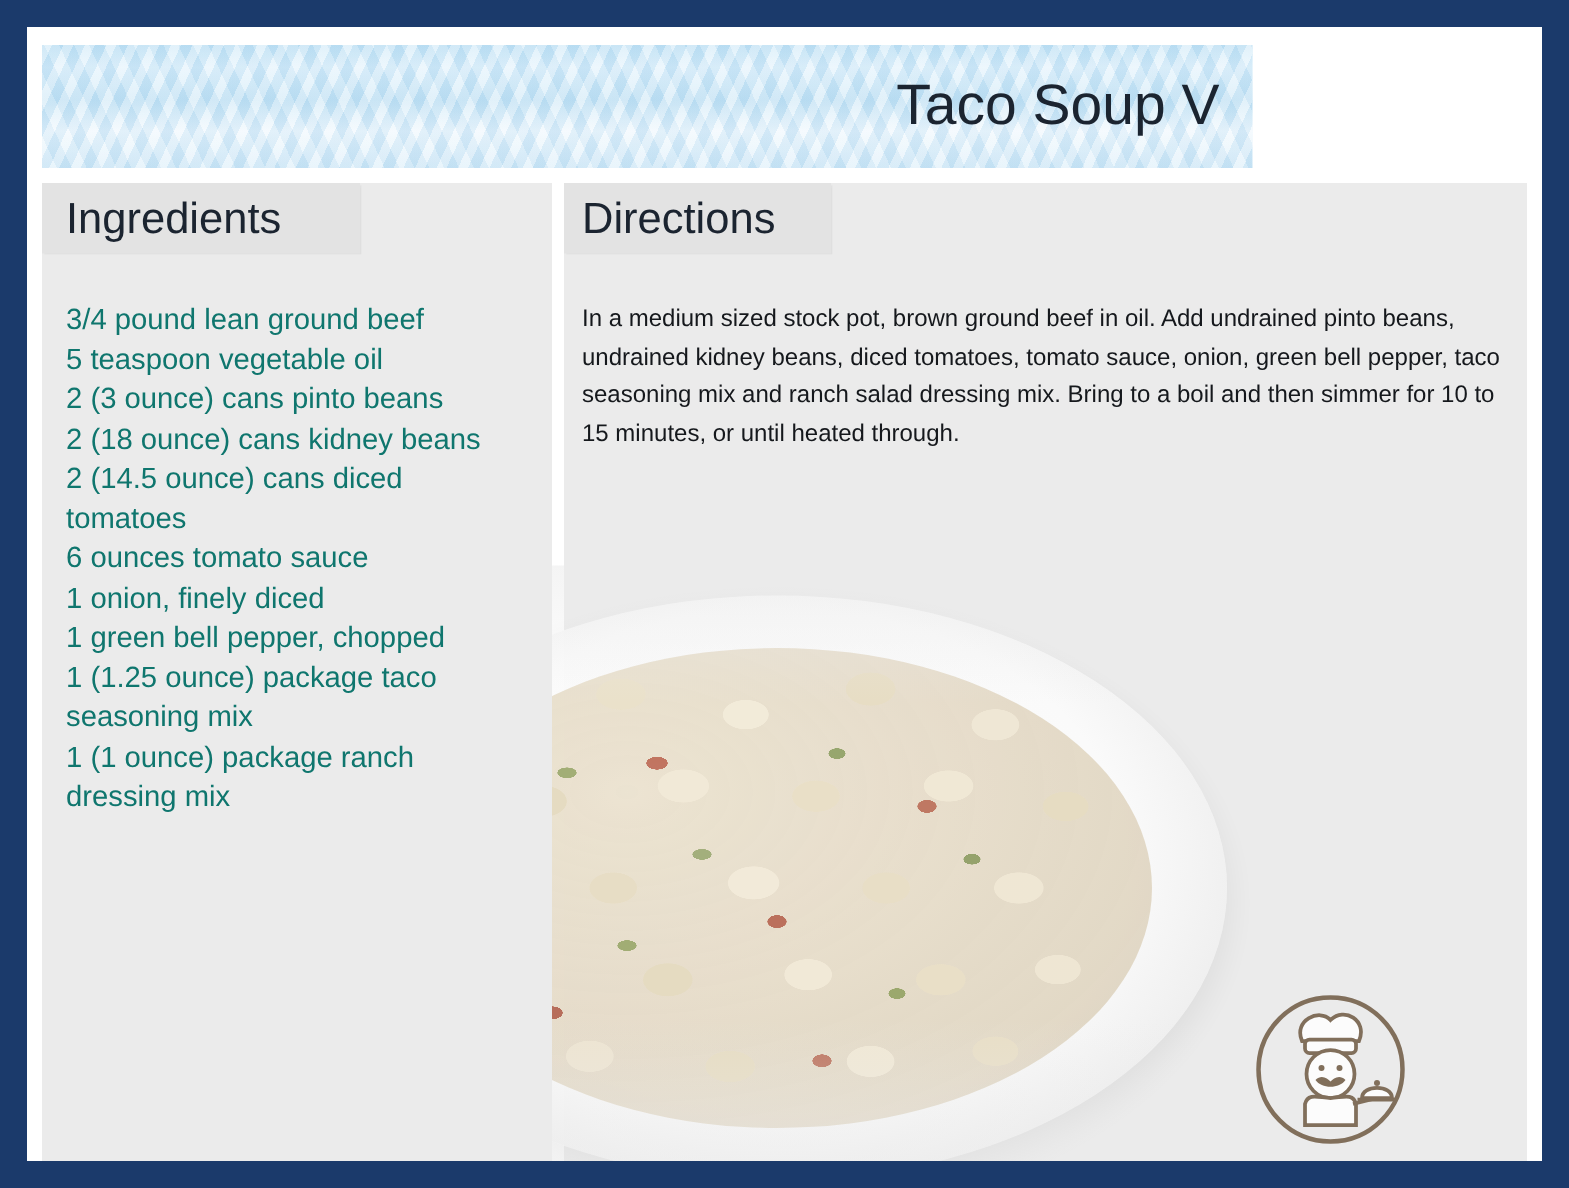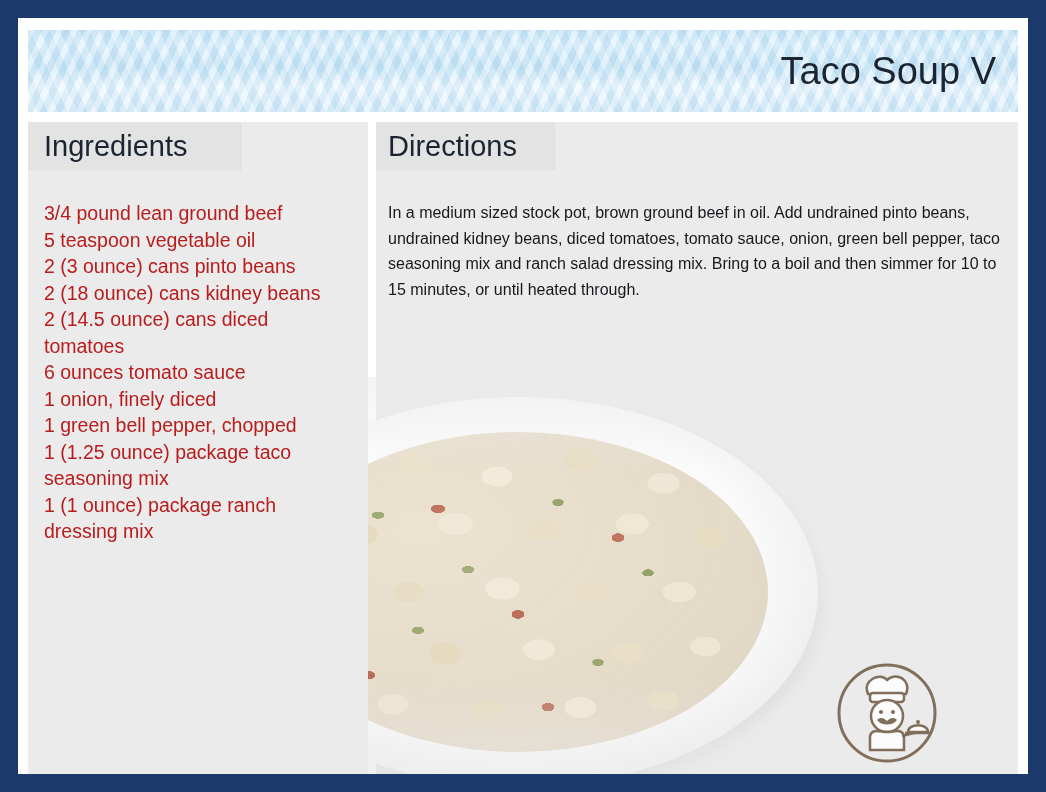--- a/index.html
+++ b/index.html
@@ -29,21 +29,21 @@
     height: 756px;
     background: #ffffff;
     overflow: hidden;
   }
 
   
   .title-banner {
     position: absolute;
     left: 10px;
     top: 12px;
-    width: 990px;
+    width: 807px;
     height: 82px;
     background: linear-gradient(180deg, #bfe2f5 0%, #d8eefb 18%, #bfe1f4 45%, #e9f5fd 70%, #cfe8f7 100%);
     overflow: hidden;
   }
   .title-banner::before {
     content: "";
     position: absolute;
     inset: 0;
     background: repeating-linear-gradient(
       115deg,
@@ -117,21 +117,21 @@
   .col-left .section-head { min-width: 180px; }
   .col-right .section-head { min-width: 150px; padding-left: 12px; }
 
   .ingredients-list {
     position: absolute;
     left: 16px;
     top: 78px;
     width: 310px;
     font-size: 19.5px;
     line-height: 26.5px;
-    color: #b91c1c;
+    color: #0f766e;
     z-index: 4;
   }
   .ingredients-list .item { margin: 0; }
 
   .directions-text {
     position: absolute;
     left: 12px;
     top: 78px;
     width: 618px;
     font-size: 16px;

